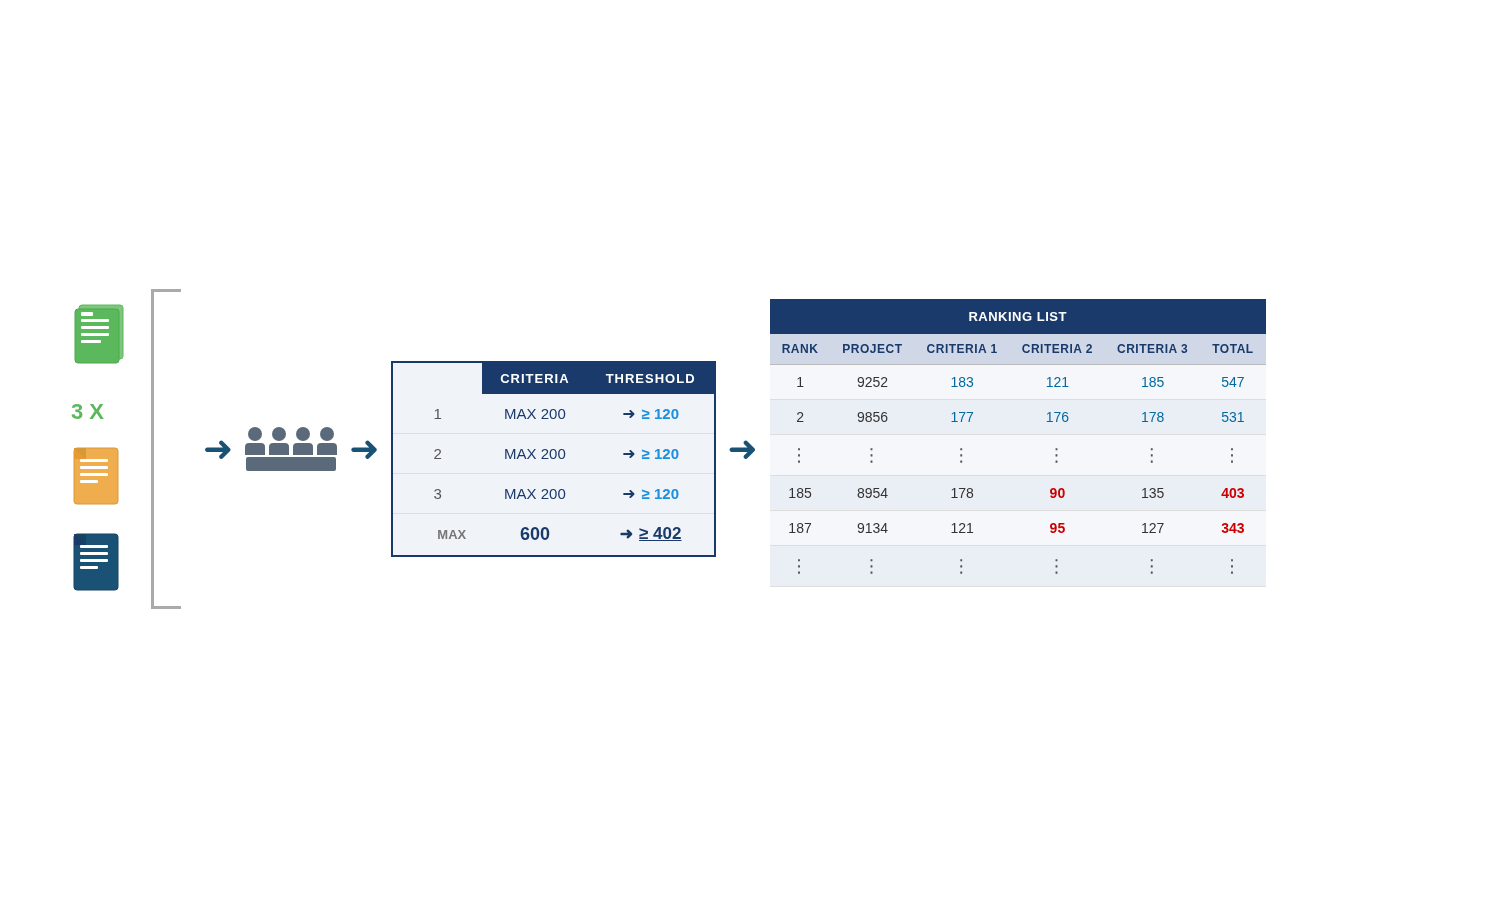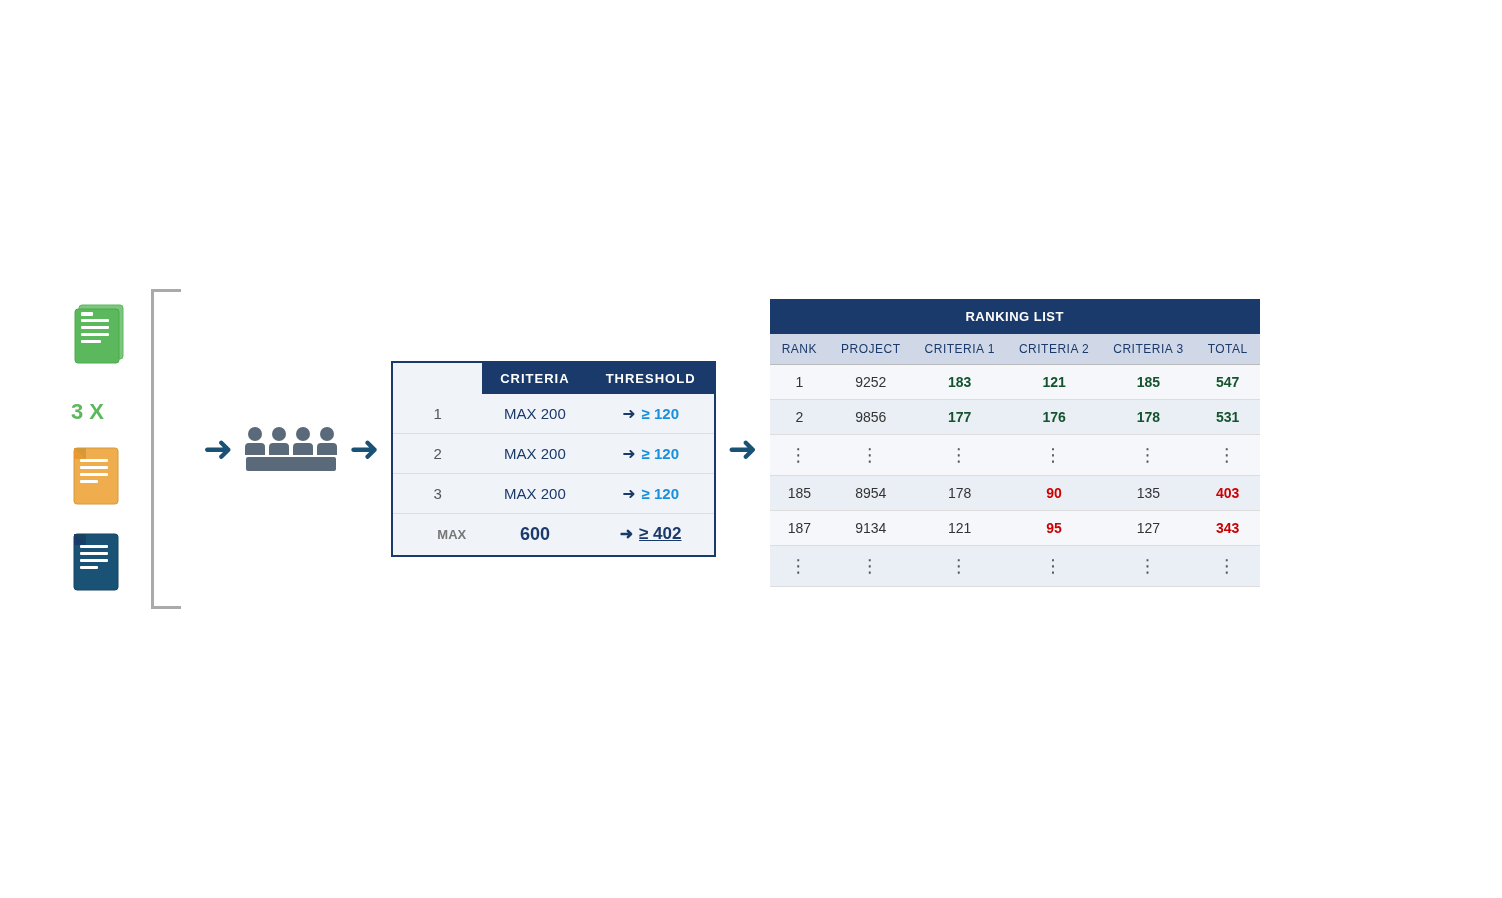--- a/index.html
+++ b/index.html
@@ -174,39 +174,39 @@
       font-size: 13px;
       font-weight: bold;
       letter-spacing: 0.5px;
       text-align: center;
     }
     .ranking-table .sub-header th {
       background: #d0d8e8;
       color: #1a3a6b;
       padding: 8px 12px;
       font-size: 12px;
-      font-weight: normal;
+      font-weight: bold;
       letter-spacing: 0.5px;
       text-align: center;
       border-bottom: 1px solid #bbb;
     }
     .ranking-table td {
       padding: 9px 14px;
       font-size: 14px;
       text-align: center;
       border-bottom: 1px solid #ddd;
       color: #333;
       background: #f5f7fa;
     }
     .ranking-table tr:nth-child(even) td {
       background: #eaeff5;
     }
     .ranking-table td.green {
-      color: #14532d;
-      font-weight: bold;
+      color: #0369a1;
+      font-weight: normal;
     }
     .ranking-table td.red {
       color: #cc0000;
       font-weight: bold;
     }
     .ranking-table td.dots {
       color: #555;
       font-size: 18px;
       letter-spacing: 2px;
       background: #f5f7fa;

